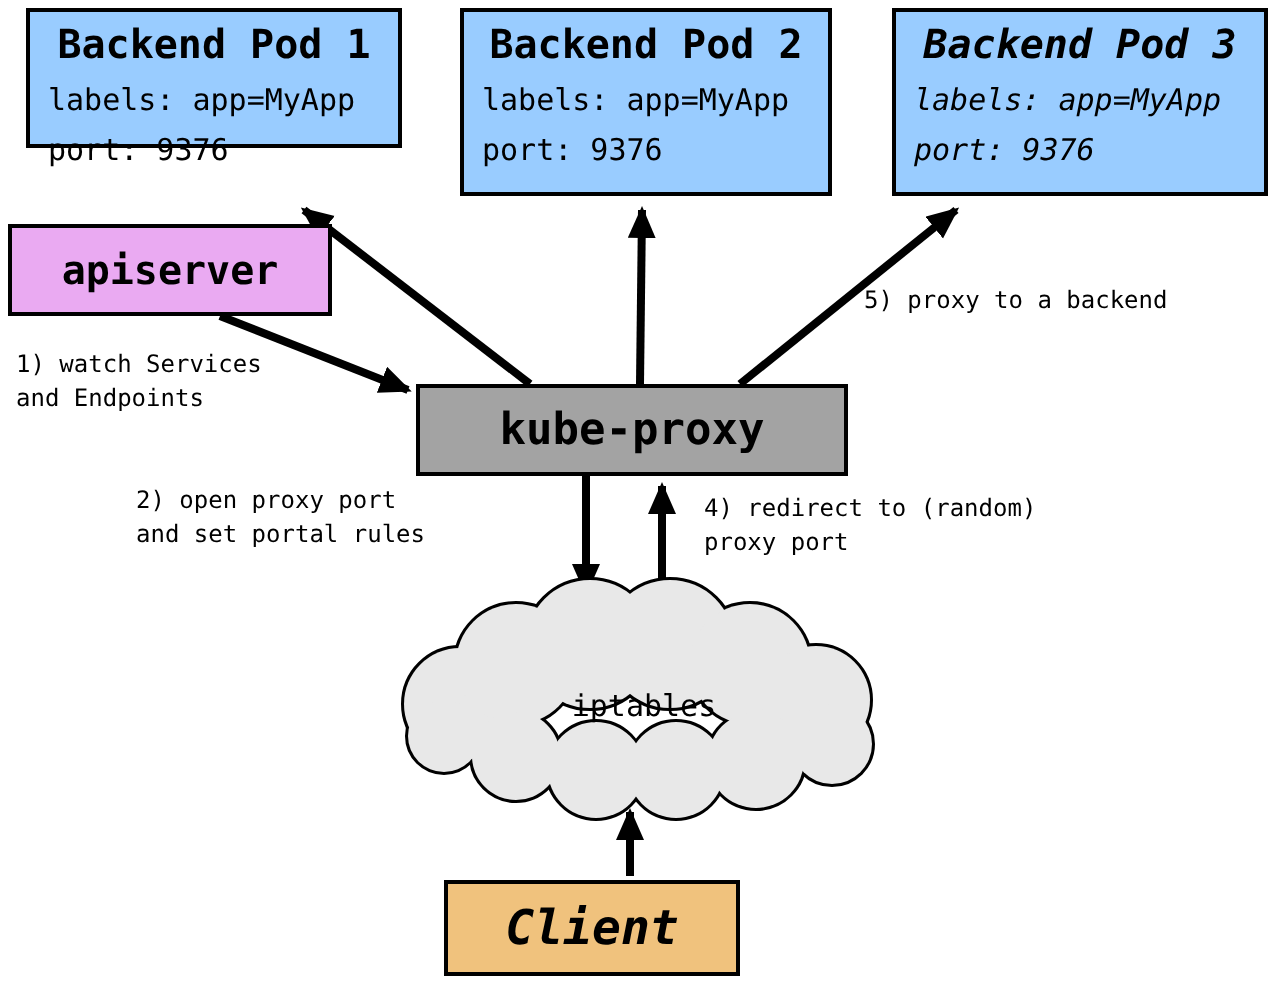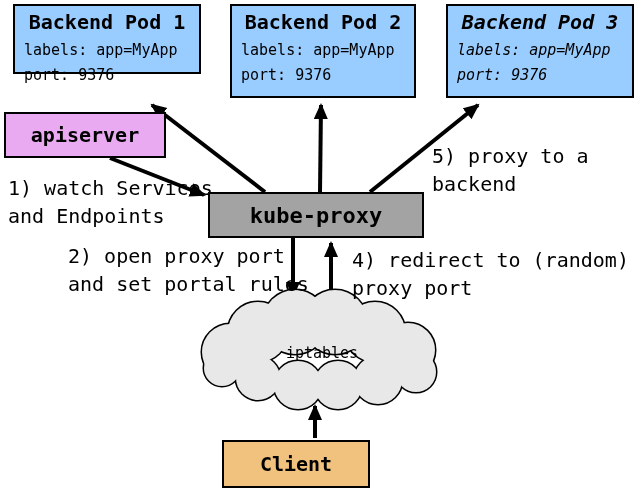--- a/index.html
+++ b/index.html
@@ -8,22 +8,22 @@
     position:relative; width:640px; height:494px; background:#ffffff;
     font-family:"DejaVu Sans Mono", monospace; color:#000; overflow:hidden;
   }
   .box { position:absolute; border:2px solid #000; }
   .pod { background:#99ccff; }
   .pod-title { font-size:20px; font-weight:bold; text-align:center; padding-top:4px; }
   .pod-line { font-size:15px; padding-left:9px; margin-top:7px; }
   .node-label { display:flex; align-items:center; justify-content:center; font-weight:bold; }
   .apiserver { background:#eaaaf2; font-size:20px; }
   .kubeproxy { background:#a3a3a3; font-size:22px; }
-  .client { background:#f0c27d; font-size:20px; }
-  .annotation { position:absolute; font-size:20px; line-height:1.4; white-space:pre-line; }
+  .client { background:#f0c27d; font-size:24px;font-style:italic; }
+  .annotation { position:absolute; font-size:12px; line-height:1.4; white-space:pre-line; }
   svg.layer { position:absolute; left:0; top:0; }
 </style>
 </head>
 <body>
 
 <div class="canvas">
 
   <svg class="layer" width="640" height="494" viewBox="0 0 640 494">
     <defs>
       <marker id="ah" markerUnits="userSpaceOnUse" markerWidth="18" markerHeight="16" refX="14" refY="7" orient="auto">

